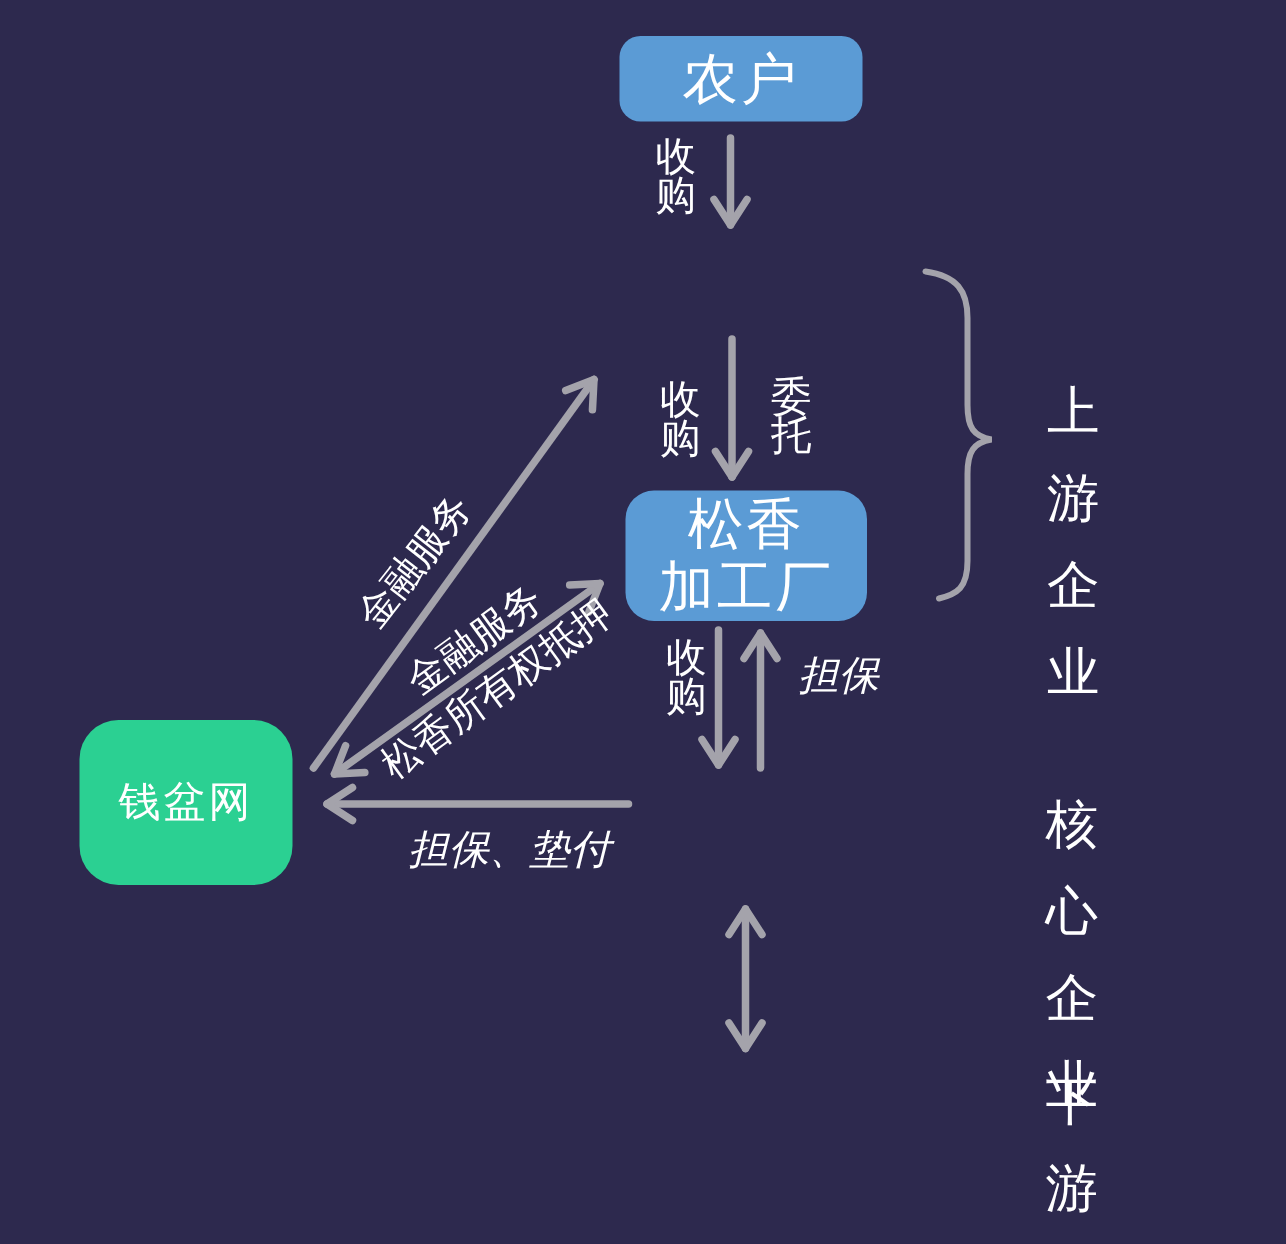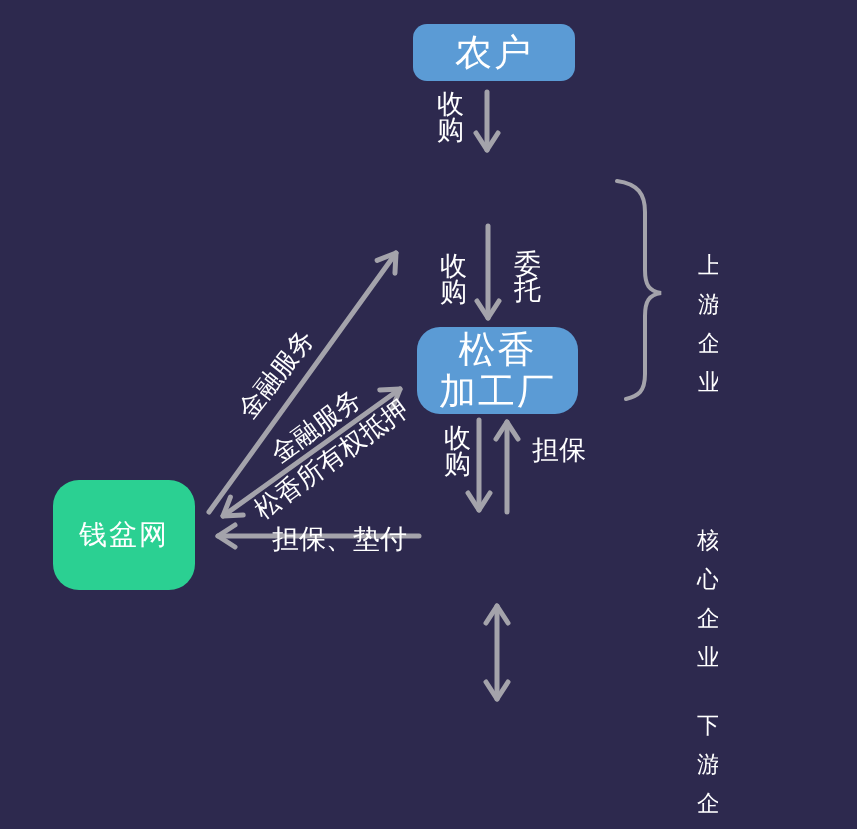--- a/index.html
+++ b/index.html
@@ -7,40 +7,41 @@
     --arrow:#a4a3ab; --text:#ffffff;
   }
   html,body{margin:0;padding:0;}
   body{
     background:var(--bg);
     font-family:"Liberation Sans","DejaVu Sans",sans-serif;
   }
   .canvas{
     position:relative;width:718px;height:829px;background:var(--bg);
     overflow:hidden;
+    padding-left:22px;
   }
   svg.layer{position:absolute;left:0;top:0;width:857px;height:829px;}
   .shaft{stroke:var(--arrow);stroke-width:5;stroke-linecap:round;fill:none;}
   .bracepath{stroke:var(--arrow);stroke-width:4;stroke-linecap:round;fill:none;}
   .node{
     position:absolute;display:flex;align-items:center;justify-content:center;
     color:var(--text);font-size:37px;font-weight:400;letter-spacing:2px;
     text-align:center;white-space:pre-line;line-height:1.12;
   }
   .node.blue{background:var(--box_blue);border-radius:14px;}
   .node.big{border-radius:19px;}
   .node.green{background:var(--box_green);border-radius:26px;font-size:28px;}
   .elabel{
     position:absolute;color:var(--text);font-size:27px;line-height:26px;
     white-space:pre-line;text-align:center;
   }
-  .elabel.nowrap{white-space:nowrap;}
+  .elabel.nowrap{white-space:nowrap;font-style:italic;}
   .elabel.rot{white-space:nowrap;transform-origin:center;}
   .slabel{
-    position:absolute;color:var(--text);font-size:23px;line-height:39px;
+    position:absolute;color:var(--text);font-size:35px;line-height:58px;
     letter-spacing:9px;white-space:pre-line;
   }
 </style>
 </head>
 <body>
 
 <div class="canvas">
 
   <svg class="layer">
     <defs>
@@ -58,42 +59,42 @@
     <line class="shaft" x1="209" y1="512" x2="396" y2="253" marker-end="url(#head)"></line>
     <line class="shaft" x1="223" y1="516" x2="400" y2="389" marker-start="url(#head)" marker-end="url(#head)"></line>
 
     <path class="bracepath" d="M617,181 C638,184 645,194 645,212 L645,270 C645,285 649,291 661,293
              C649,295 645,301 645,316 L645,374 C645,392 638,396 626,399"></path>
   </svg>
 
   <div class="node blue" style="left:413px;top:24px;width:162px;height:57px;">农户</div>
 
 
-  <div class="node blue big" style="left:417px;top:327px;width:161px;height:87px;border-radius:23px;">松香
+  <div class="node blue big" style="left:417px;top:327px;width:161px;height:87px;">松香
 加工厂</div>
 
 
 
   <div class="node green" style="left:53px;top:480px;width:142px;height:110px;">钱盆网</div>
 
   <div class="elabel" style="left:437px;top:91px;">收
 购</div>
 
   <div class="elabel" style="left:440px;top:253px;">收
 购</div>
 
   <div class="elabel" style="left:514px;top:251px;">委
 托</div>
 
   <div class="elabel" style="left:444px;top:425px;">收
 购</div>
 
   <div class="elabel nowrap" style="left:532px;top:437px;">担保</div>
 
-  <div class="elabel nowrap" style="left:272px;top:526px;">担保、垫付</div>
+  <div class="elabel nowrap" style="left:272px;top:553px;">担保、垫付</div>
 
   <div class="elabel rot" style="left:276px;top:374px;transform:translate(-50%,-50%) rotate(-52deg);font-size:26px;">金融服务</div>
 
   <div class="elabel rot" style="left:316px;top:426px;transform:translate(-50%,-50%) rotate(-36deg);font-size:26px;">金融服务</div>
 
   <div class="elabel rot" style="left:331px;top:459px;transform:translate(-50%,-50%) rotate(-36deg);font-size:26px;">松香所有权抵押</div>
 
   <div class="slabel" style="left:698px;top:246px;">上游
 企业</div>
 

